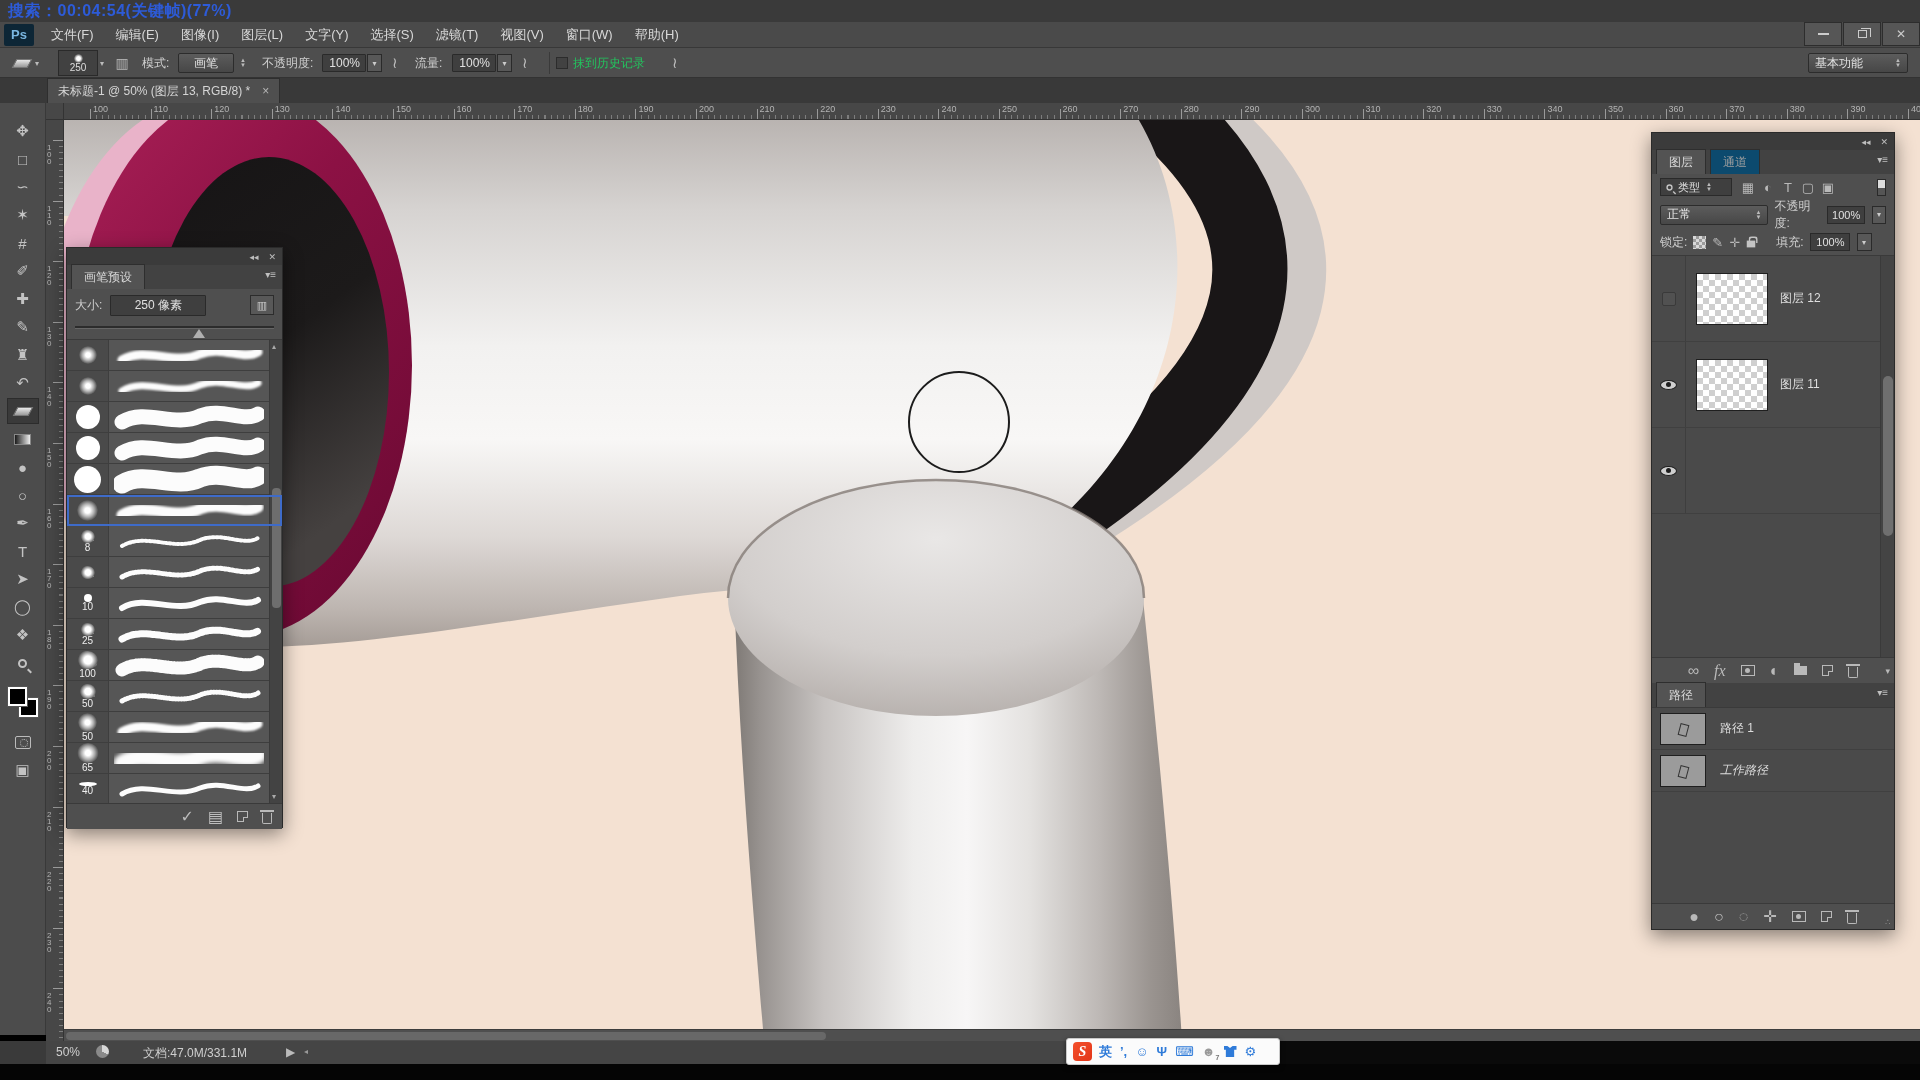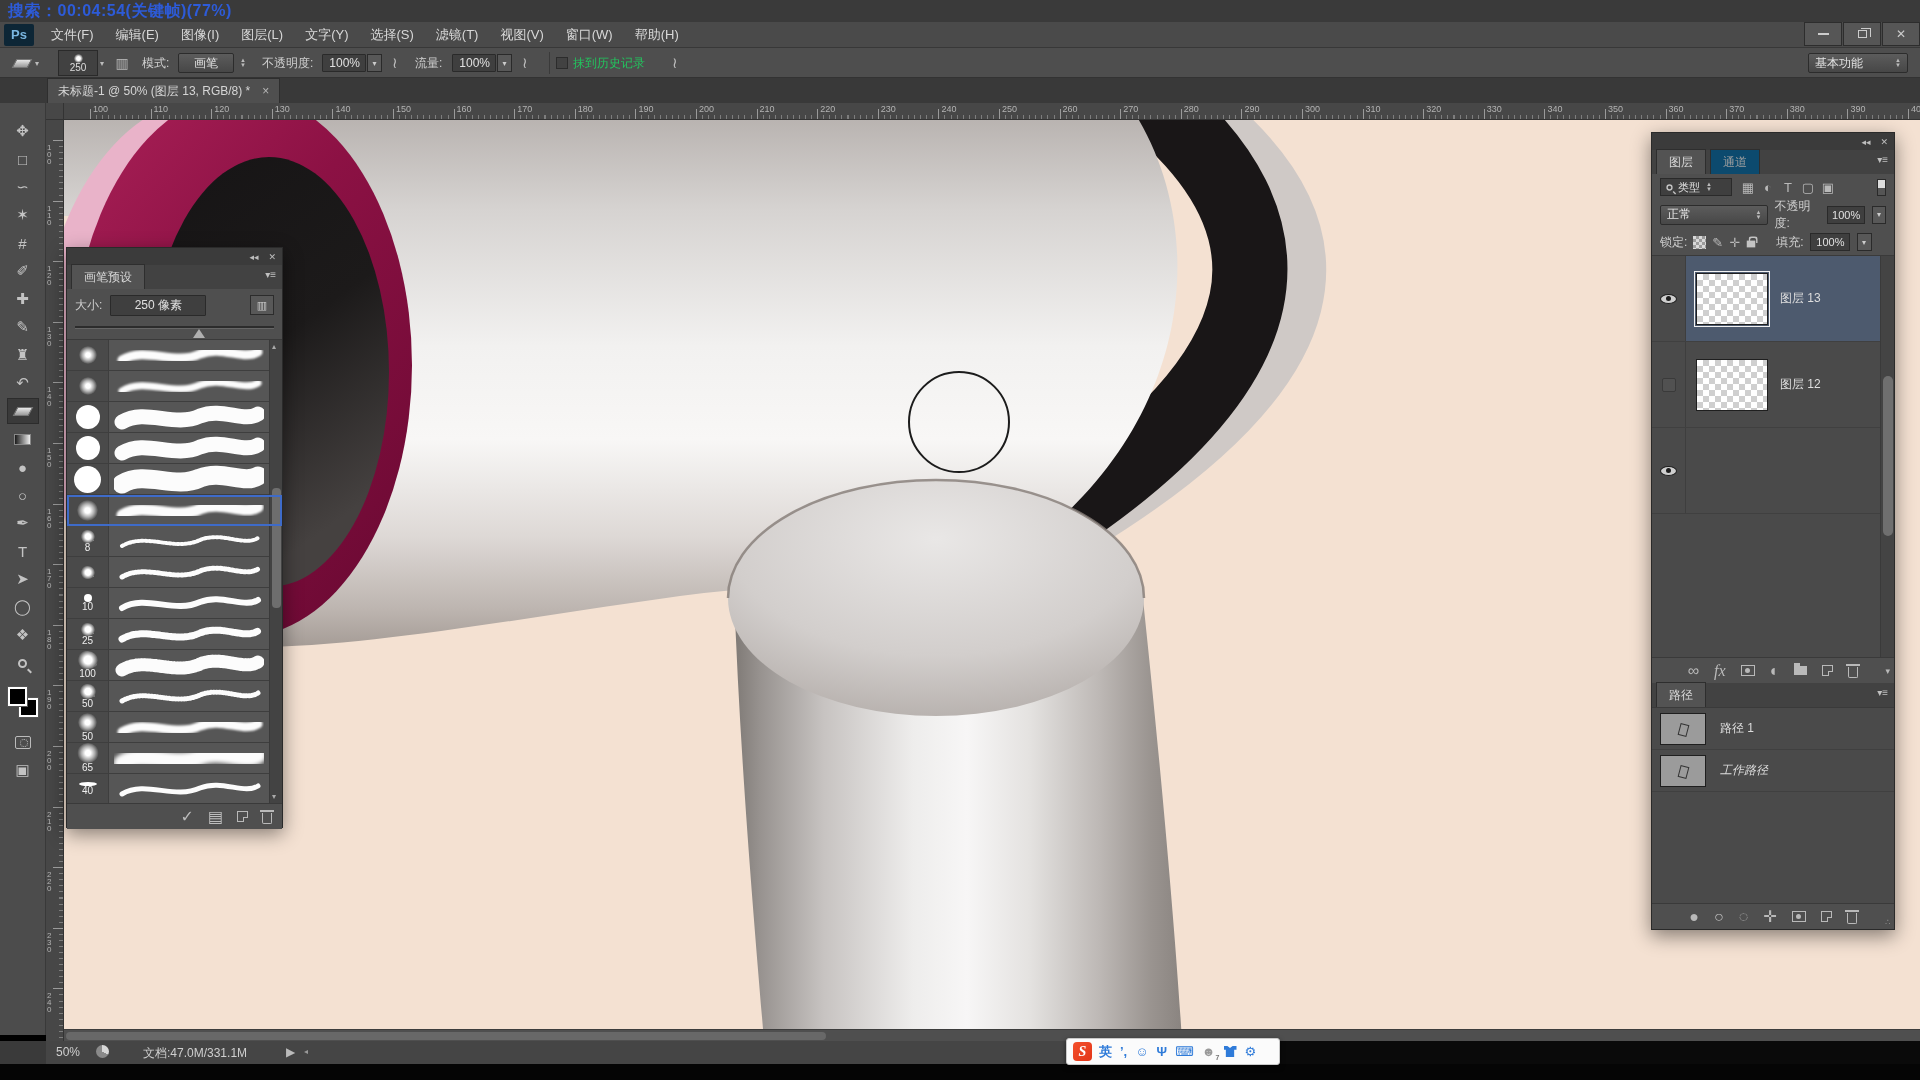--- a/index.html
+++ b/index.html
@@ -650,36 +650,36 @@
     <span class="checker10"></span>
     <span style="color:#b9b9b9;font-size:13px;">✎</span>
     <span style="color:#b9b9b9;font-size:13px;">✛</span>
     <span class="padlock" style="transform:scale(.85);"></span>
     <span style="margin-left:14px;">填充:</span>
     <span class="minibox" style="width:40px;">100%</span>
     <span class="ddbtn" style="height:18px;">▾</span>
   </div>
   <div id="layerlist">
     <div id="layer-rows">
-        <div class="layer-row selected">
-          <div class="eye-col">
-            <span class="eye"></span>
-          </div>
-          <div class="layer-main">
-            <span class="lthumb selborder"></span>
-            <span class="layer-name">图层 13</span>
-          </div>
-        </div>
         <div class="layer-row">
           <div class="eye-col">
             <span class="eyebox"></span>
           </div>
           <div class="layer-main">
             <span class="lthumb ellipse"></span>
             <span class="layer-name">图层 12</span>
+          </div>
+        </div>
+        <div class="layer-row">
+          <div class="eye-col">
+            <span class="eye"></span>
+          </div>
+          <div class="layer-main">
+            <span class="lthumb"></span>
+            <span class="layer-name">图层 11</span>
           </div>
         </div>
         <div class="layer-row">
           <div class="eye-col">
             <span class="eye"></span>
           </div>
         </div>
       </div>
     <div id="layerscroll">
         <div class="sthumb"></div>

